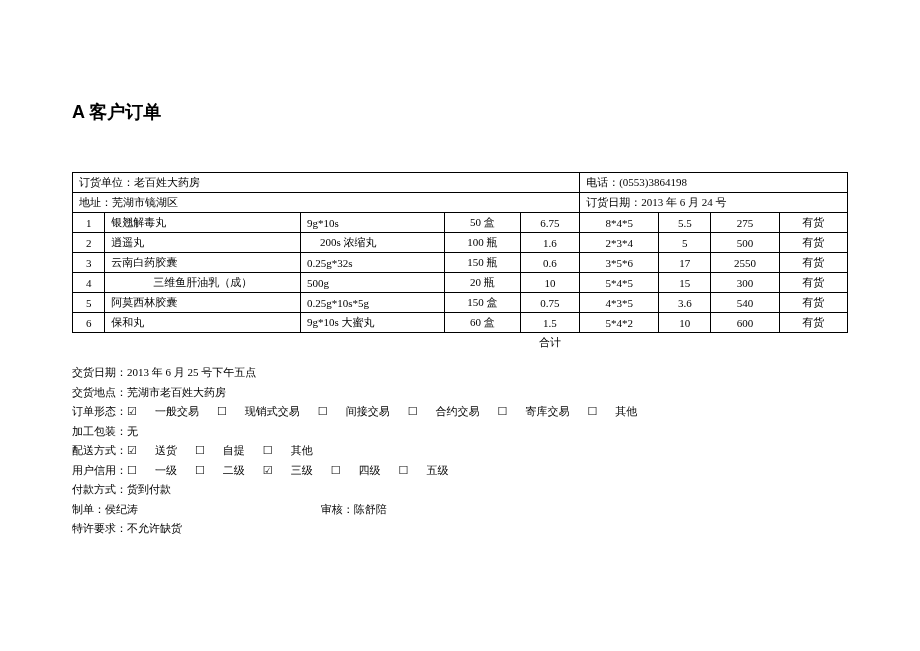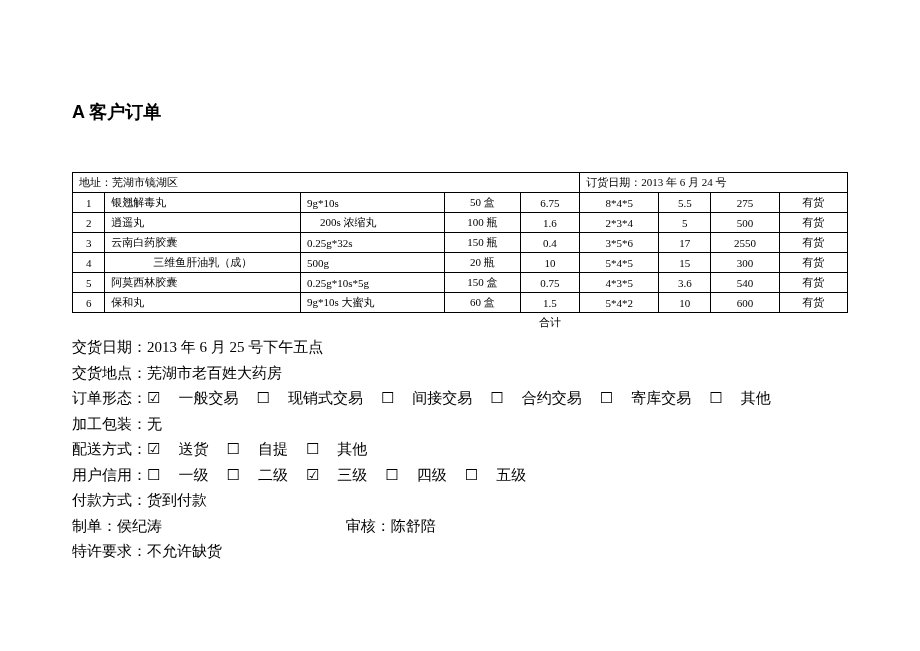--- a/index.html
+++ b/index.html
@@ -30,22 +30,22 @@
       padding: 2px 6px;
       font-size: 11px;
       text-align: center;
       white-space: nowrap;
       height: 18px;
     }
     .header-table td.left {
       text-align: left;
     }
     .info-lines {
-      margin-top: 4px;
-      font-size: 15px;
+      margin-top: 12px;
+      font-size: 11px;
     }
     .info-lines p {
       margin: 3px 0;
       line-height: 1.5;
     }
     .checkbox {
       display: inline-block;
       margin-right: 4px;
       font-family: "Arial Unicode MS", sans-serif;
     }
@@ -57,20 +57,28 @@
       margin-left: 180px;
     }
   </style>
 </head>
 <body>
 
 <h1>A 客户订单</h1>
 
 <table class="header-table">
   <tbody>
+      <tr>
+    <td class="left" colspan="5">
+      <span>订货单位：</span><span>老百姓大药房</span>
+    </td>
+    <td class="left" colspan="4">
+      <span>电话：</span><span>(0553)3864198</span>
+    </td>
+  </tr>
   <tr>
     <td class="left" colspan="5">
       <span>地址：</span><span>芜湖市镜湖区</span>
     </td>
     <td class="left" colspan="4">
       <span>订货日期：</span><span>2013 年 6 月 24 号</span>
     </td>
   </tr>
   </tbody>
     <tbody id="items-body">
@@ -94,21 +102,21 @@
         <td>2*3*4</td>
         <td>5</td>
         <td>500</td>
         <td>有货</td>
       </tr>
       <tr>
         <td>3</td>
         <td style="text-align: left;">云南白药胶囊</td>
         <td style="text-align: left;">0.25g*32s</td>
         <td>150 瓶</td>
-        <td>0.4</td>
+        <td>0.6</td>
         <td>3*5*6</td>
         <td>17</td>
         <td>2550</td>
         <td>有货</td>
       </tr>
       <tr>
         <td>4</td>
         <td style="text-align: center; margin-top: 36px;">三维鱼肝油乳（成）</td>
         <td style="text-align: left;">500g</td>
         <td>20 瓶</td>

